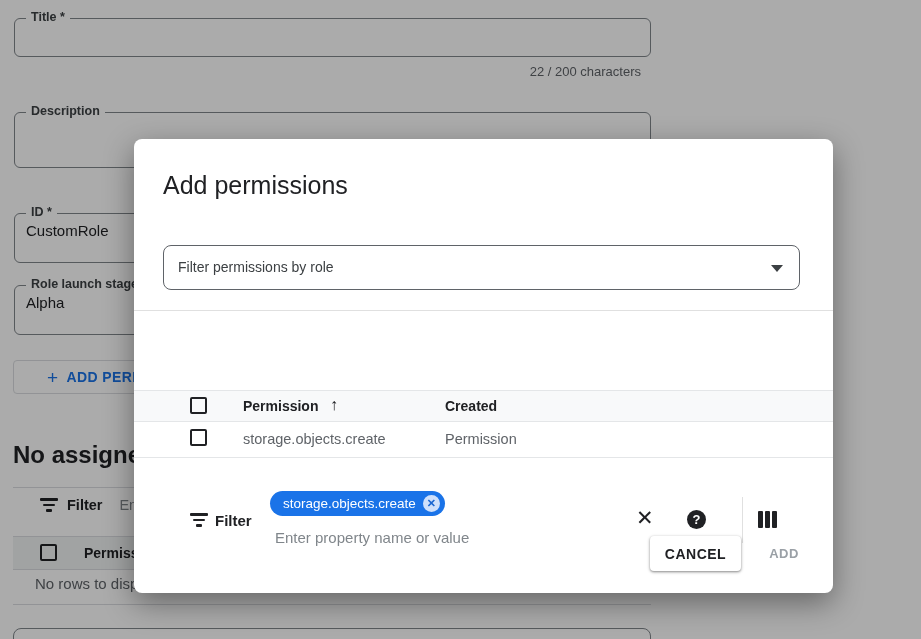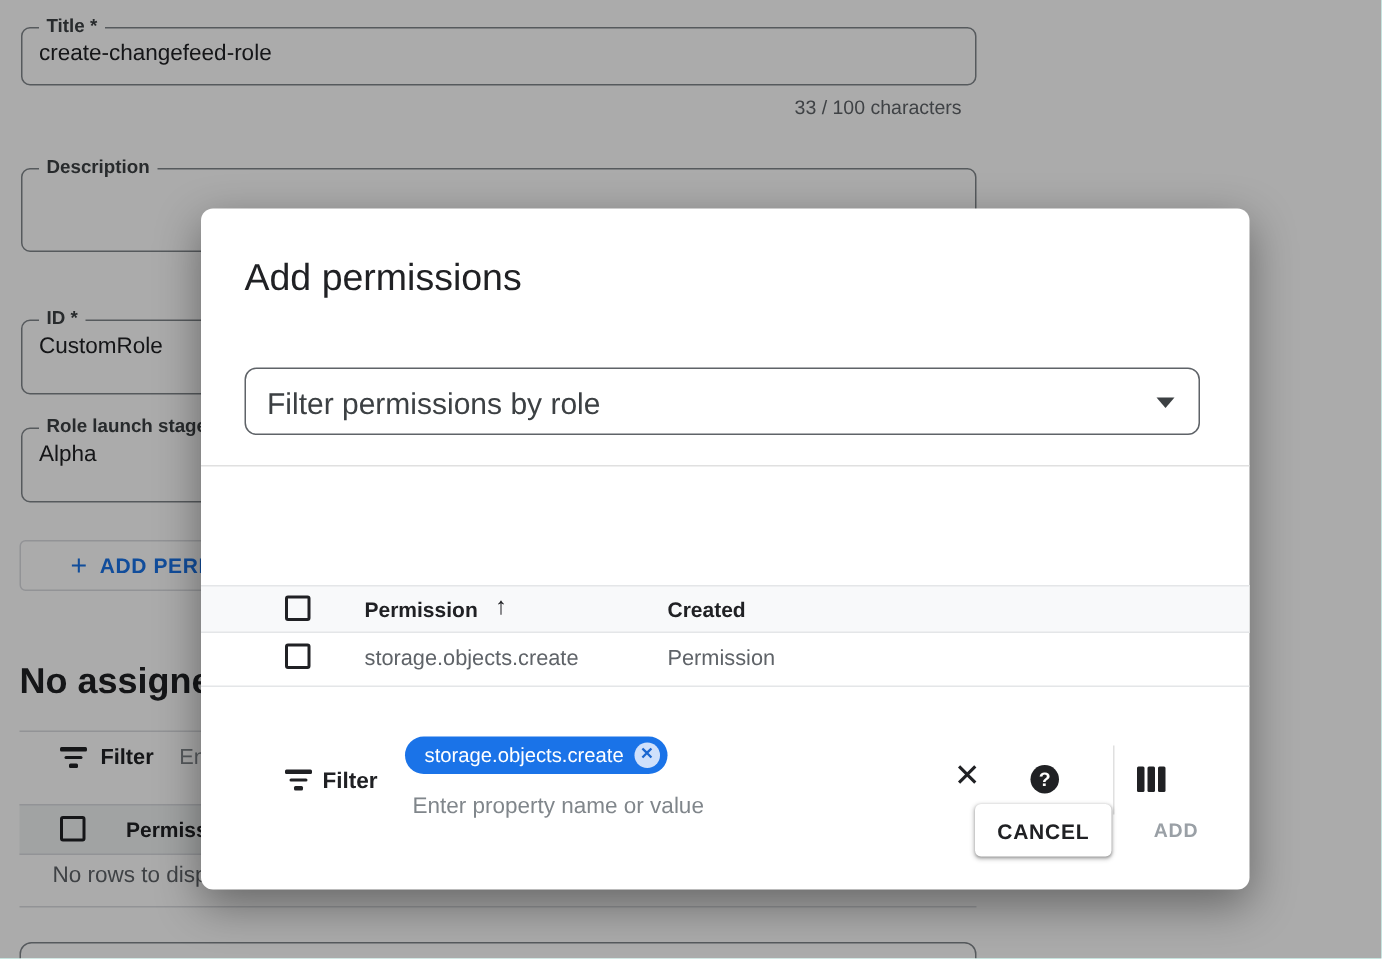--- a/index.html
+++ b/index.html
@@ -47,21 +47,21 @@
   
   .overlay { position:absolute; inset:0; background:rgba(0,0,0,0.33); z-index:5; }
 
   
   .modal { position:absolute; left:134px; top:139px; width:699px; height:454px; background:#fff;
            border-radius:8px; box-shadow:0 10px 30px rgba(0,0,0,0.40); z-index:10; }
   .modal-title { position:absolute; left:29px; top:32px; font-size:25px; font-weight:400; color:#202124; white-space:nowrap; }
 
   .role-dd { position:absolute; left:29px; top:106px; width:637px; height:45px;
              border:1px solid #5f6368; border-radius:8px; background:#fff; }
-  .role-dd .dd-text { position:absolute; left:14px; top:13px; font-size:20px; color:#3c4043; white-space:nowrap; }
+  .role-dd .dd-text { position:absolute; left:14px; top:13px; font-size:14px; color:#3c4043; white-space:nowrap; }
   .caret { position:absolute; right:16px; top:19px; width:0; height:0;
            border-left:6px solid transparent; border-right:6px solid transparent; border-top:7px solid #3c4043; }
 
   .mdiv { position:absolute; left:0; width:699px; height:1px; background:#e0e0e0; }
 
   .toolbar { position:absolute; left:0; top:171px; width:699px; height:80px; }
   .toolbar .filter-icon { position:absolute; left:56px; top:203px; }
   .toolbar .tb-filter-label { position:absolute; left:81px; top:202px; font-size:15px; font-weight:700; color:#202124; }
   .chip { position:absolute; left:136px; top:181px; height:25px; background:#1a73e8; border-radius:13px;
           display:flex; align-items:center; padding:0 5px 0 13px; gap:7px; }
@@ -96,23 +96,22 @@
 </style>
 </head>
 <body>
 
 <div class="screen">
 
   <div class="page">
 
     <div class="ofield" style="left:14px; top:18px; width:637px; height:39px;">
       <span class="flabel">Title *</span>
-      <span class="fvalue">create-changefeed-role</span>
-    </div>
-    <div class="helper">33 / 100 characters</div>
+    </div>
+    <div class="helper">22 / 200 characters</div>
 
     <div class="ofield" style="left:14px; top:112px; width:637px; height:56px;">
       <span class="flabel">Description</span>
     </div>
 
     <div class="ofield" style="left:14px; top:213px; width:637px; height:50px;">
       <span class="flabel">ID *</span>
       <span class="fvalue">CustomRole</span>
     </div>
 

